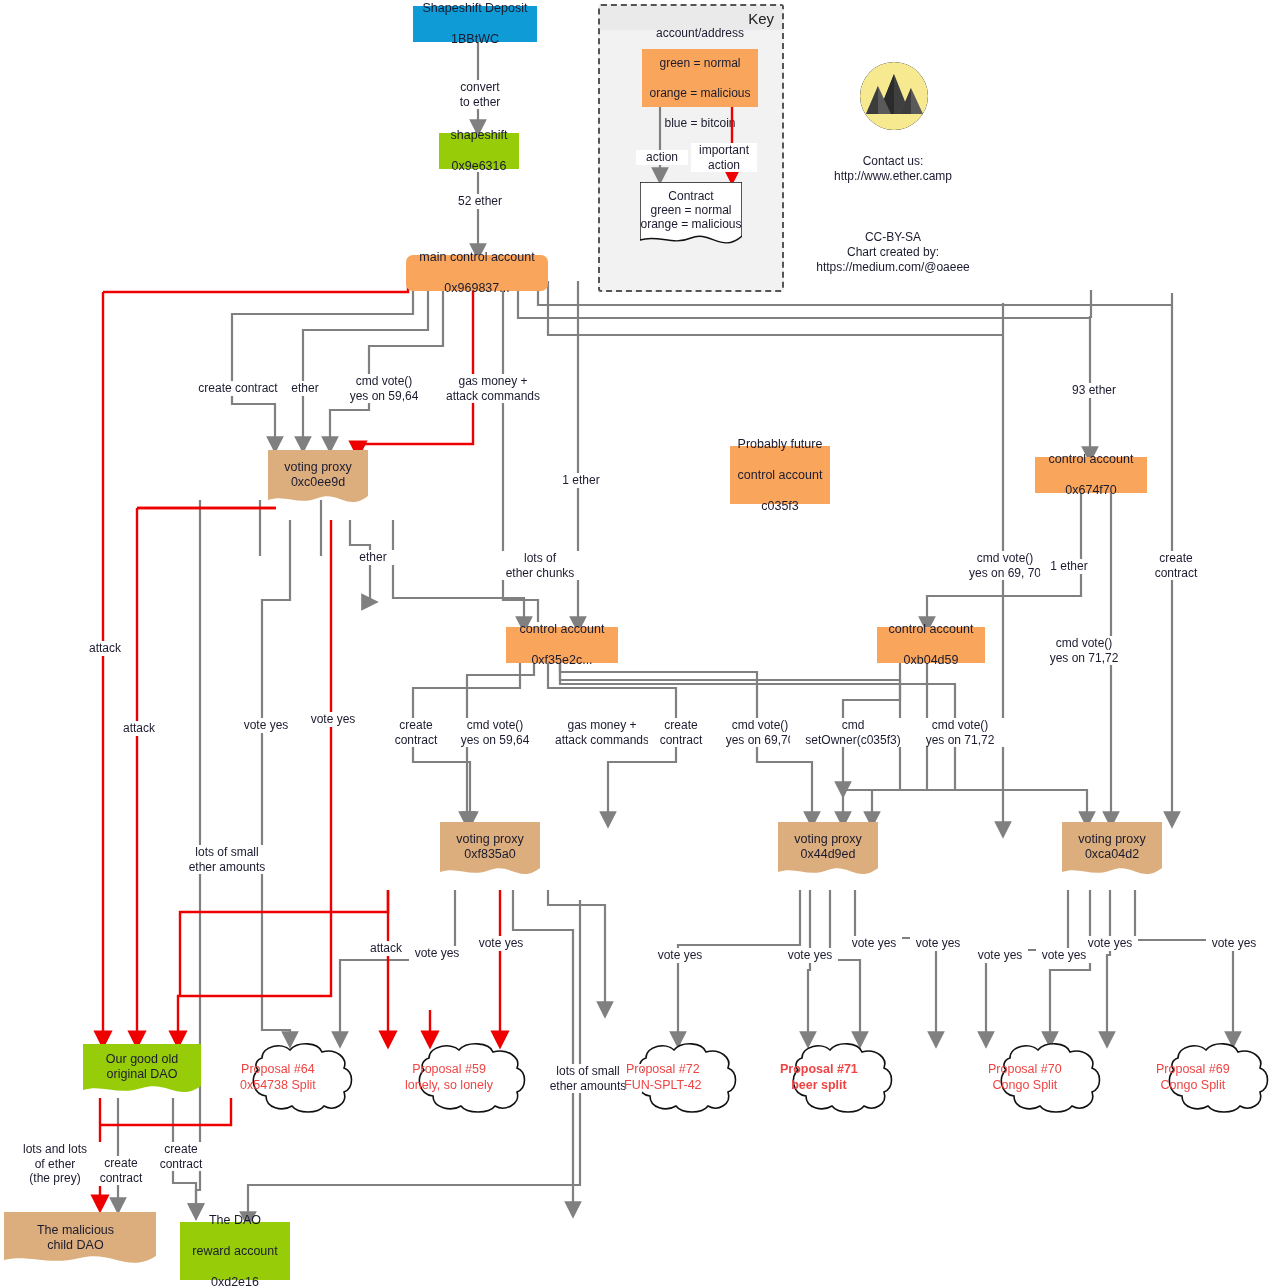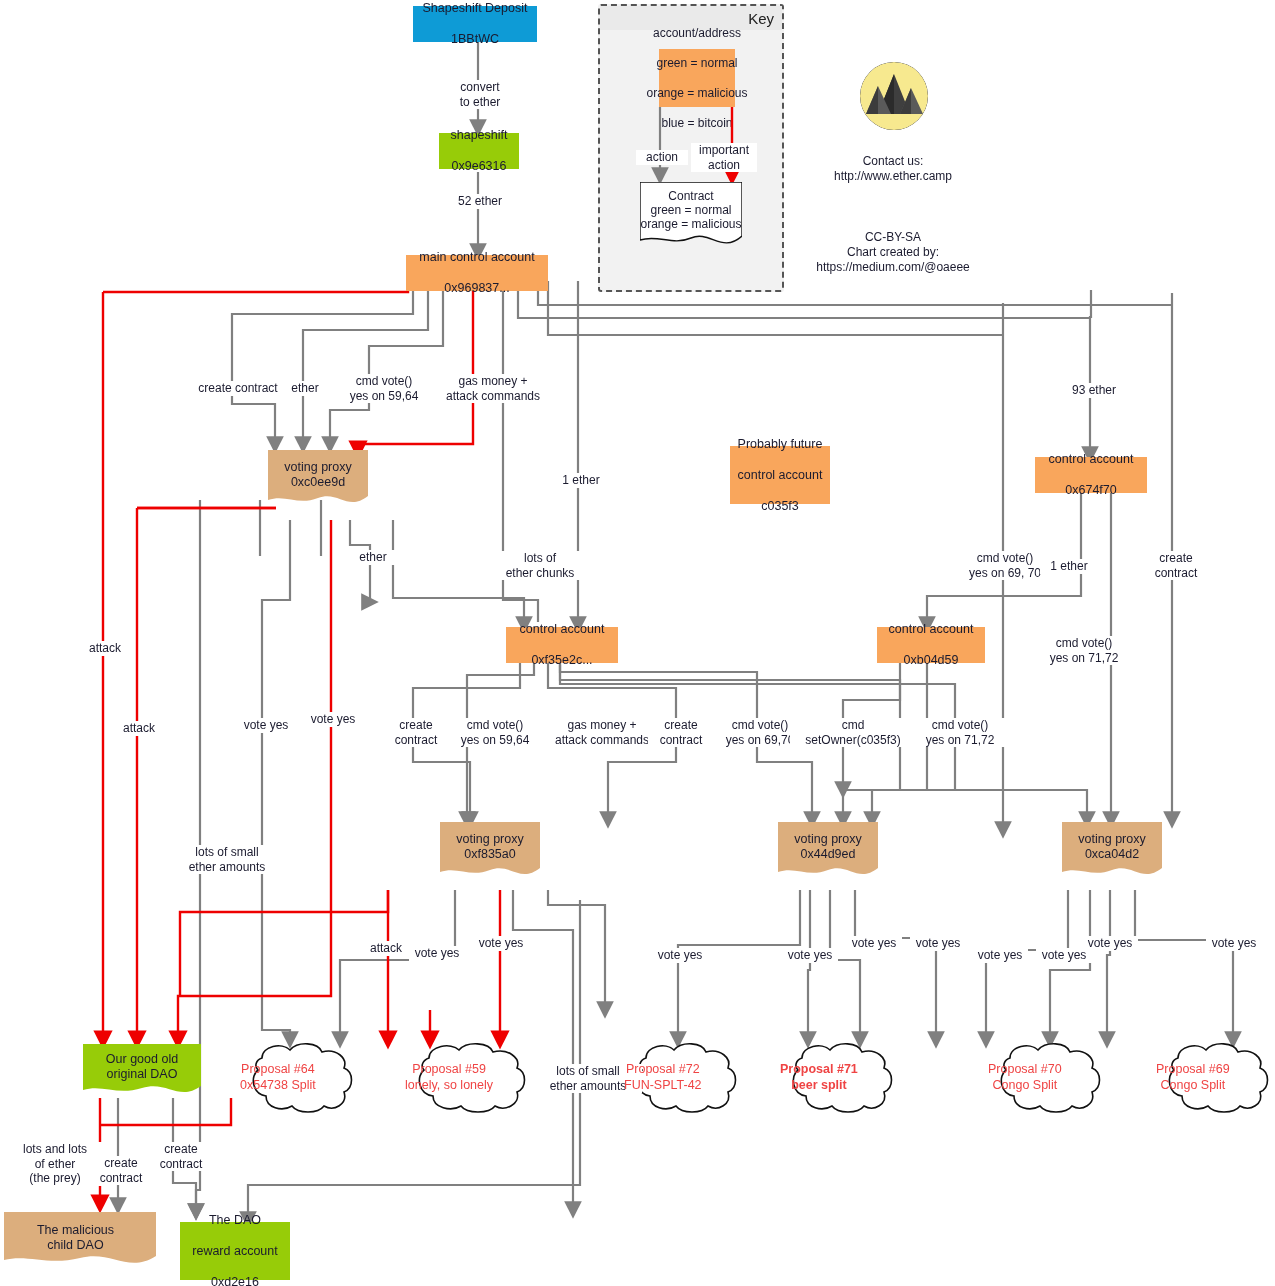--- a/index.html
+++ b/index.html
@@ -149,21 +149,21 @@
   <div class="node n-blue" style="left:413px;top:6px;width:124px;height:36px;">
     <span class="ln">Shapeshift Deposit</span>
     <span class="ln">1BBtWC</span>
   </div>
 
   <div class="node n-green" style="left:439px;top:133px;width:80px;height:36px;">
     <span class="ln">shapeshift</span>
     <span class="ln">0x9e6316</span>
   </div>
 
-  <div class="node n-orange" style="left:406px;top:255px;width:142px;height:36px;">
+  <div class="node n-orange" style="left:406px;top:255px;width:142px;height:36px;border-radius:7px;">
     <span class="ln">main control account</span>
     <span class="ln">0x969837...</span>
   </div>
 
   <div class="node n-orange" style="left:730px;top:446px;width:100px;height:58px;">
     <span class="ln">Probably future</span>
     <span class="ln">control account</span>
     <span class="ln">c035f3</span>
   </div>
 
@@ -470,21 +470,21 @@
   </div>
   <div class="lbl" style="left:148px;top:1142px;width:62px;">
     <div>create</div>
     <div>contract</div>
   </div>
 
   <div class="keybox">
     <div class="kstrip"></div>
     <div class="ktitle">Key</div>
 
-    <div class="node n-orange" style="left:42px;top:43px;width:76px;height:58px;font-size:12px;line-height:14px;margin-left:17px;">
+    <div class="node n-orange" style="left:42px;top:43px;width:116px;height:58px;font-size:12px;line-height:14px;">
       <span class="ln">account/address</span>
       <span class="ln">green = normal</span>
       <span class="ln">orange = malicious</span>
       <span class="ln">blue = bitcoin</span>
     </div>
 
     <svg style="position:absolute;left:0;top:0;" width="178" height="280" viewBox="0 0 178 280">
       <defs>
         <marker id="kag" markerWidth="10" markerHeight="10" refX="5" refY="5" orient="auto">
           <path d="M1,1 L9,5 L1,9 z" fill="#808080"></path>

